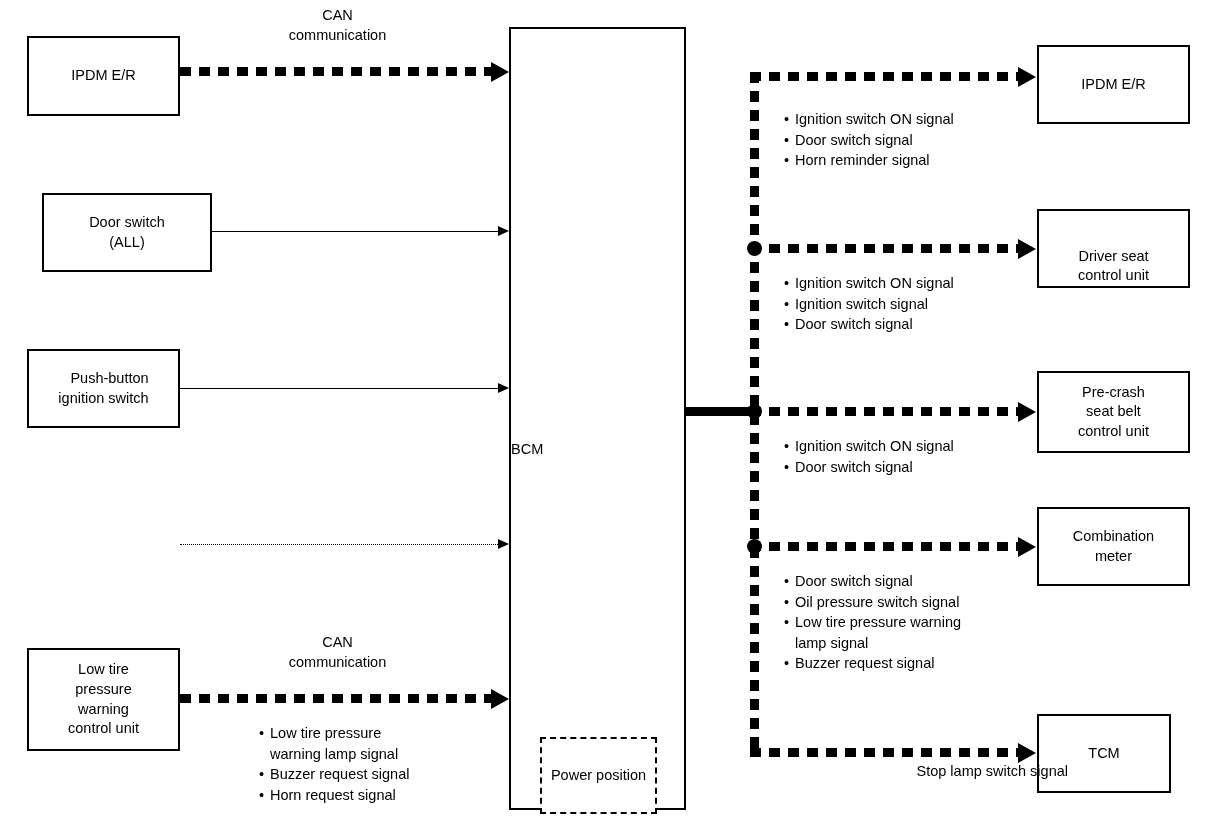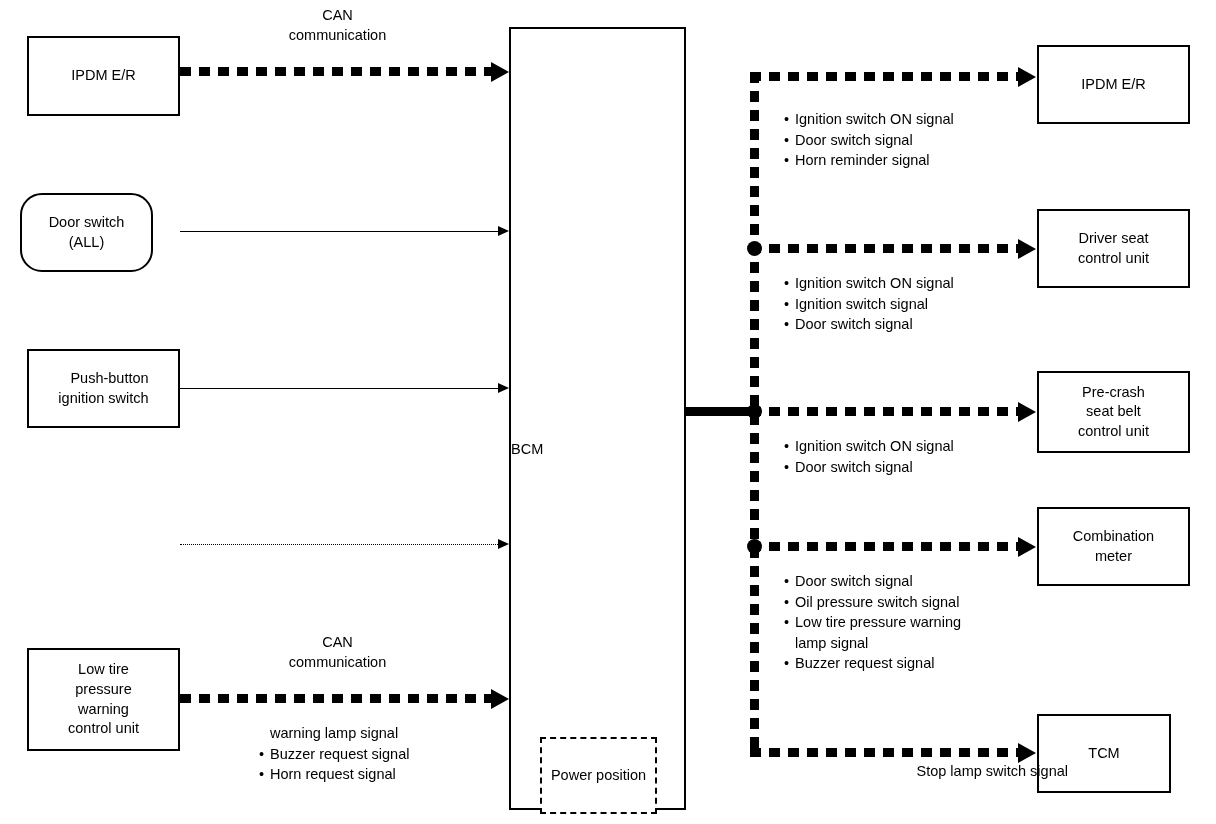--- a/index.html
+++ b/index.html
@@ -165,21 +165,21 @@
 </style>
 </head>
 <body>
 
 <div id="canvas">
 
   <div class="node" style="left:27px; top:36px; width:153px; height:80px;">
     <span>IPDM E/R</span>
   </div>
 
-  <div class="node" style="left:20px; top:193px; width:133px; height:79px;border-radius:22px;">
+  <div class="node" style="left:42px; top:193px; width:170px; height:79px;">
     <span>Door switch
 (ALL)</span>
   </div>
 
   <div class="node" style="left:27px; top:349px; width:153px; height:79px;text-align:right;">
     <span>Push-button
 ignition switch</span>
   </div>
 
 
@@ -194,21 +194,21 @@
     <span class="bcm-label" style="top:411px;">BCM</span>
     <div class="power-box" style="left:29px; top:708px; width:117px; height:77px;">
       <span>Power position</span>
     </div>
   </div>
 
   <div class="node" style="left:1037px; top:45px; width:153px; height:79px;">
     <span>IPDM E/R</span>
   </div>
 
-  <div class="node" style="left:1037px; top:209px; width:153px; height:79px;">
+  <div class="node" style="left:1037px; top:209px; width:153px; height:79px;align-items:flex-end;">
     <span>Driver seat
 control unit</span>
   </div>
 
   <div class="node" style="left:1037px; top:371px; width:153px; height:82px;">
     <span>Pre-crash
 seat belt
 control unit</span>
   </div>
 
@@ -236,20 +236,21 @@
   <div class="wire-dotted" style="left:180px; top:544px; width:318px;"></div>
   <div class="ah-thin" style="left:498px; top:538.5px;"></div>
 
   <div class="can-h" style="left:180px; top:694px; width:312px;"></div>
   <div class="ah-thick" style="left:491px; top:688.5px;"></div>
 
   <div class="lbl center" style="left:240px; top:632px; width:195px;">CAN
 communication</div>
 
   <ul class="siglist" style="left:243px; top:707px; width:260px;">
+    <li>Low tire pressure</li>
     <li class="nobullet">warning lamp signal</li>
     <li>Buzzer request signal</li>
     <li>Horn request signal</li>
   </ul>
 
   <div class="can-h plain" style="left:686px; top:407px; width:73px;"></div>
 
   <div class="can-v" style="left:750px; top:72px; height:685px;"></div>
 
   <div class="can-h" style="left:750px; top:72px; width:268px;"></div>

